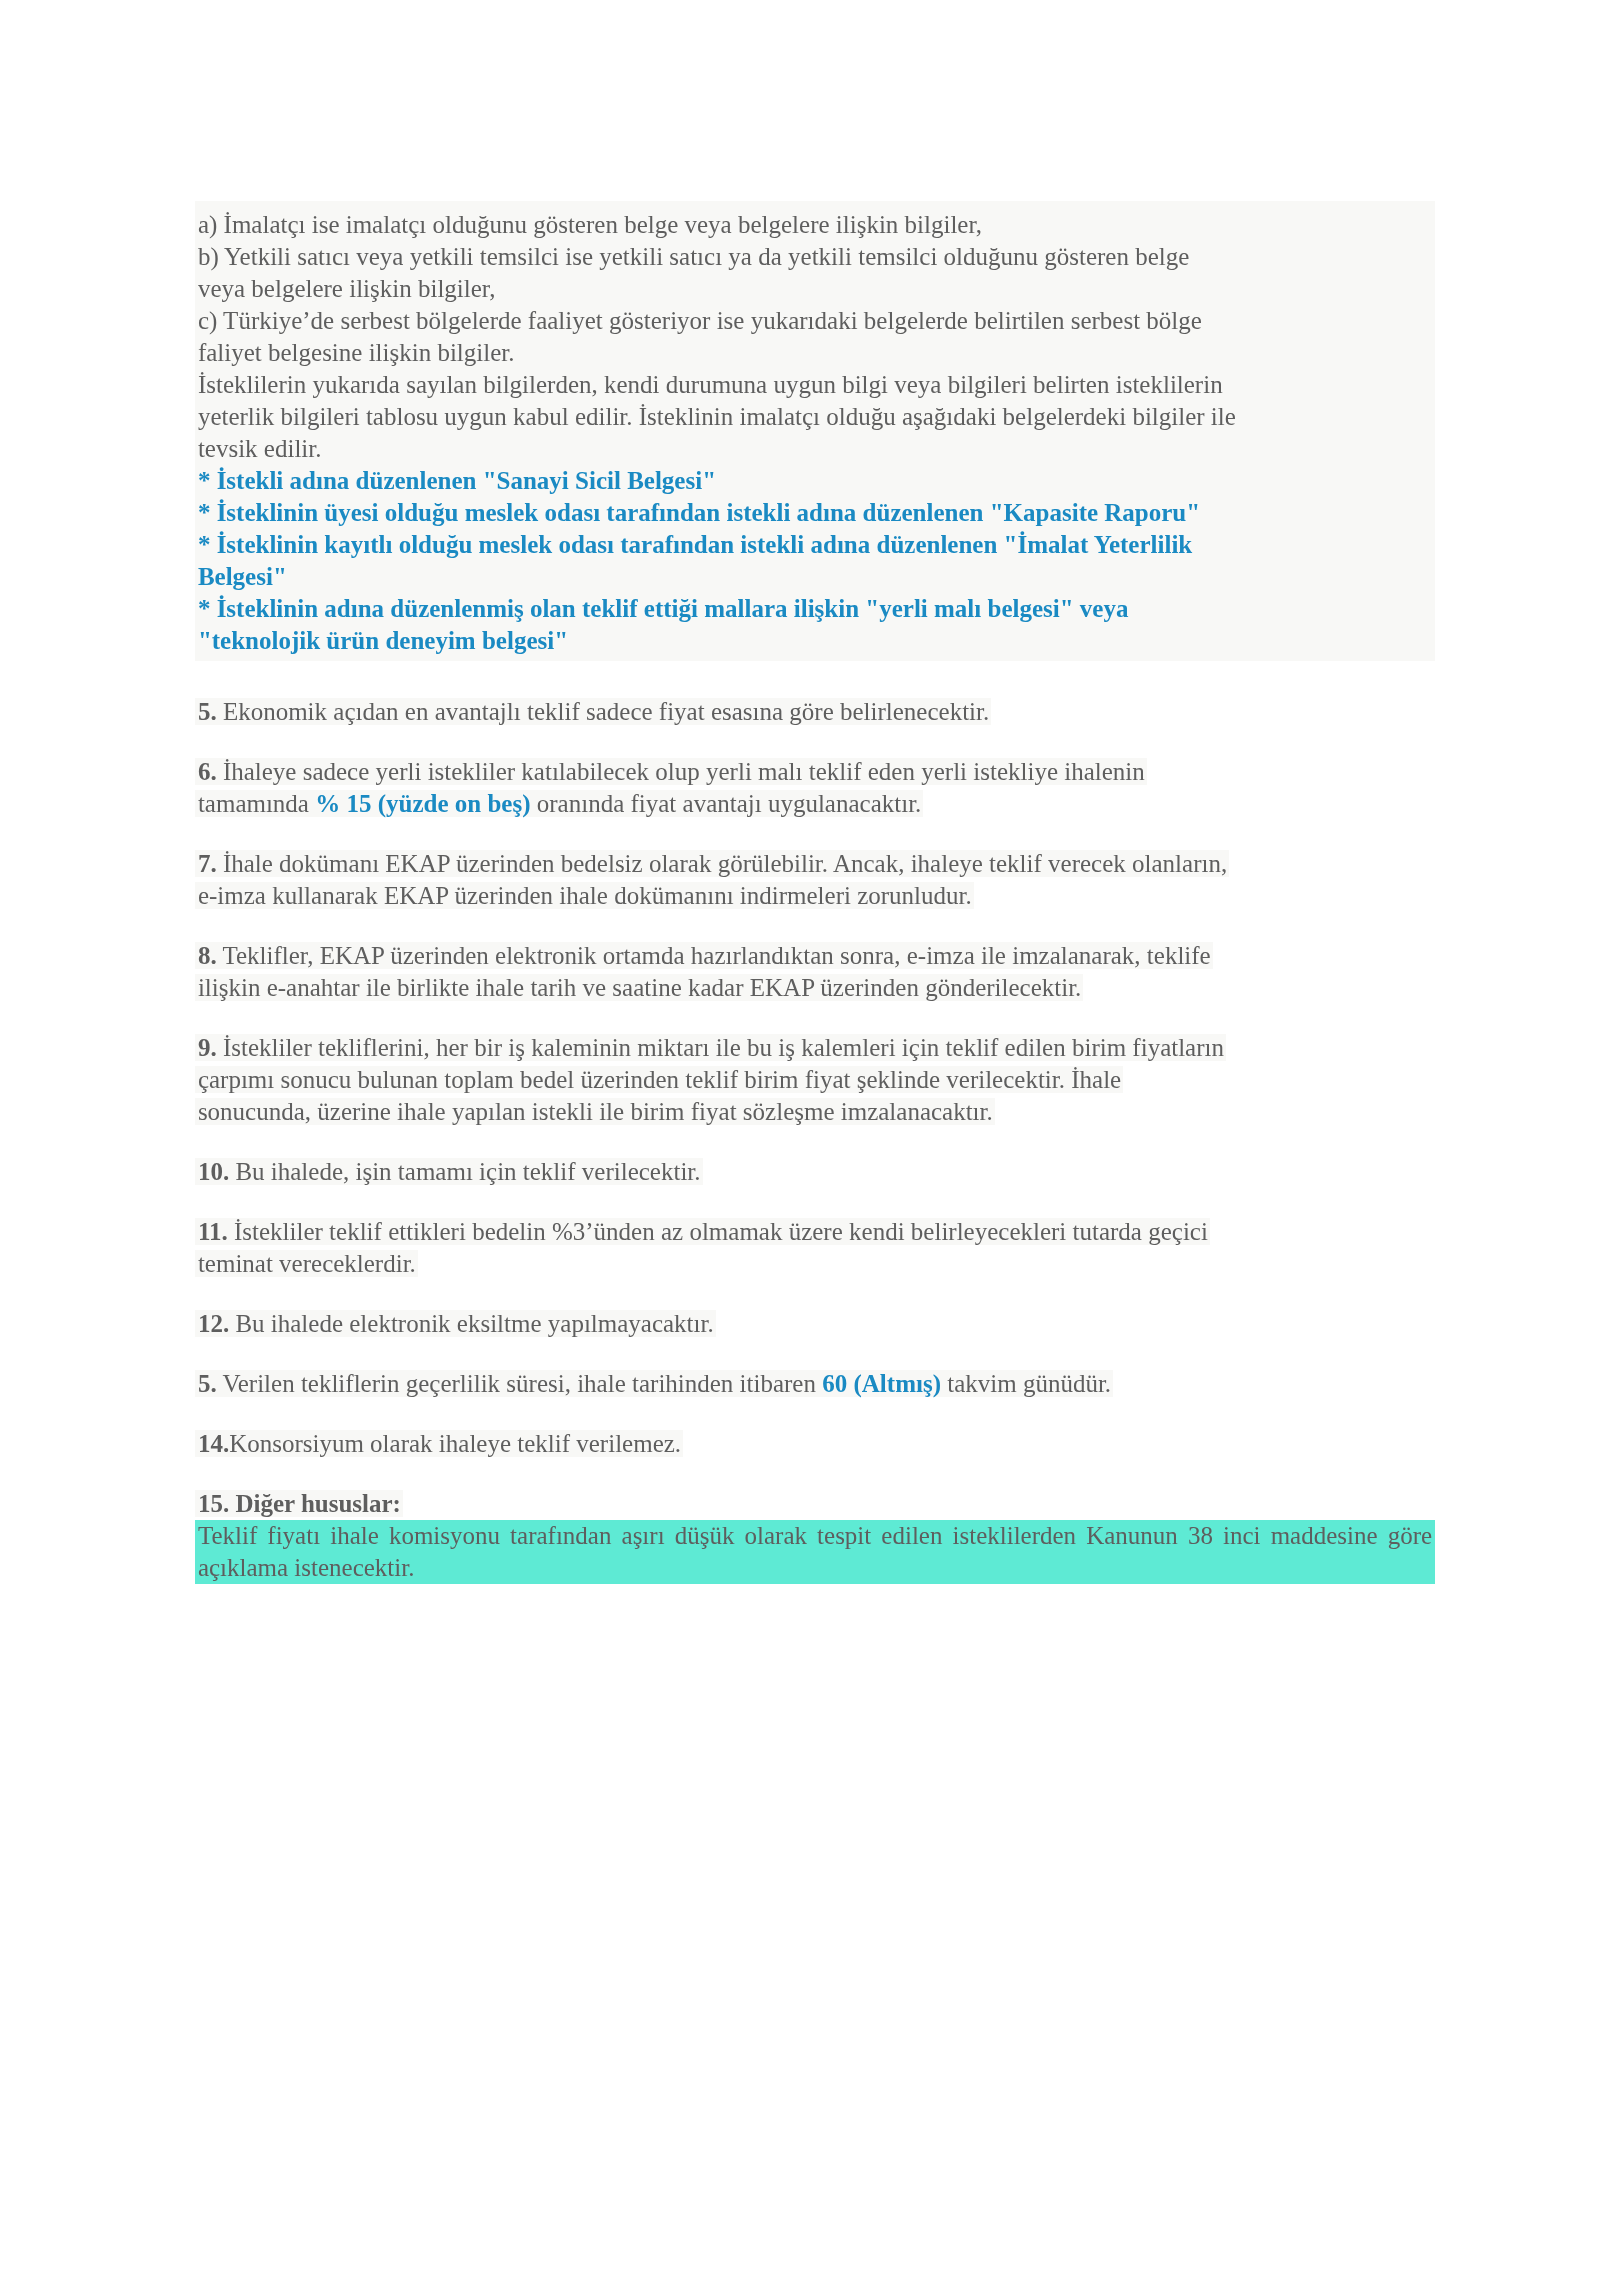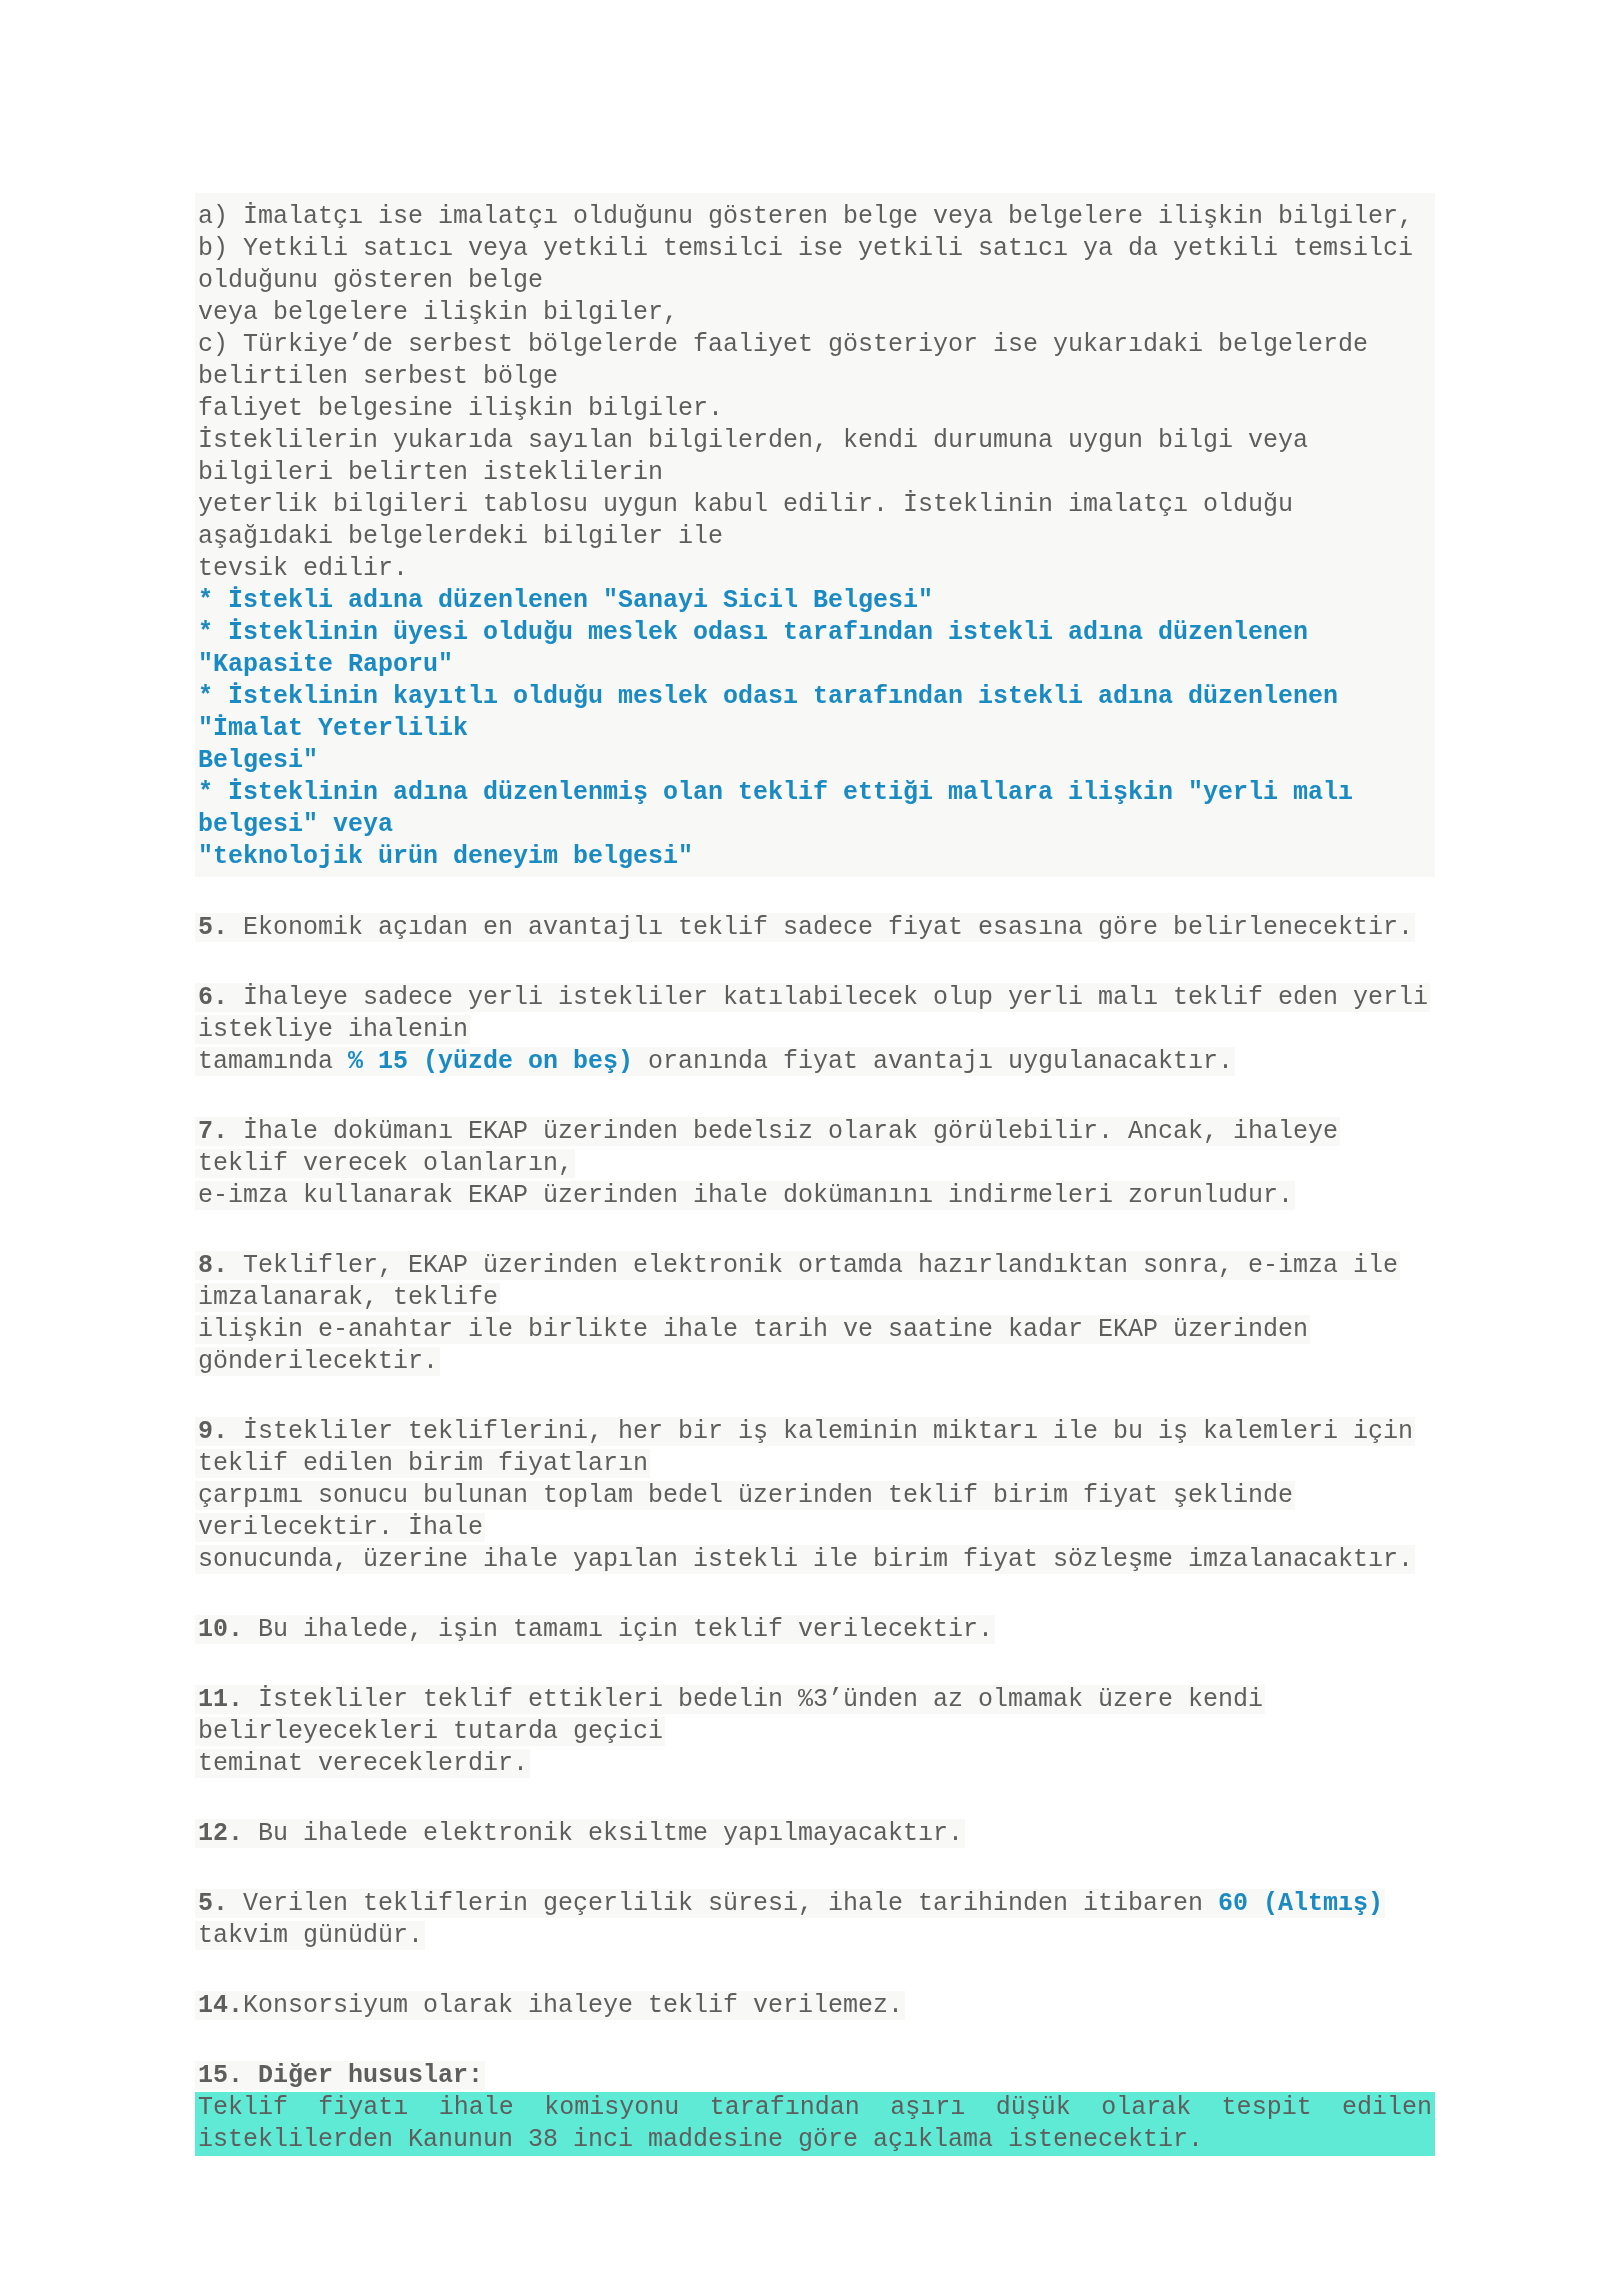--- a/index.html
+++ b/index.html
@@ -1,28 +1,28 @@
 <!DOCTYPE html>
 <html><head>
 <meta charset="utf-8">
 <style>
   html, body { margin: 0; padding: 0; background: #ffffff; }
   body { width: 1621px; height: 2293px; position: relative; overflow: hidden; }
   .page {
-    position: absolute; left: 195px; top: 193px; width: 1240px;
-    font-family: Liberation Mono, monospace;
+    position: absolute; left: 195px; top: 201px; width: 1240px;
+    font-family: Liberation Serif, serif;
     font-size: 25px; line-height: 32px; color: #5e5e5e;
   }
   .hl { background: #f8f8f6; -webkit-box-decoration-break: clone; box-decoration-break: clone; padding: 0 2px 0 2.9px; }
   .block-hl { background: #f8f8f6; padding: 7.8px 4.9px 3.9px 2.9px; }
   .blue { color: #1a8ac3; font-weight: bold; }
   .num { font-weight: bold; }
   p { margin: 0; }
   .line { display: block; }
-  .para { margin-top: 38px; }
+  .para { margin-top: 28px; }
   .gap-large { }
   .justify { text-align: justify; }
   .justify-block { background: #5eead4; padding: 0 2.9px 0 2.9px; }
 </style>
 </head>
 <body>
 
 <div class="page">
 
   <div class="block-hl">

